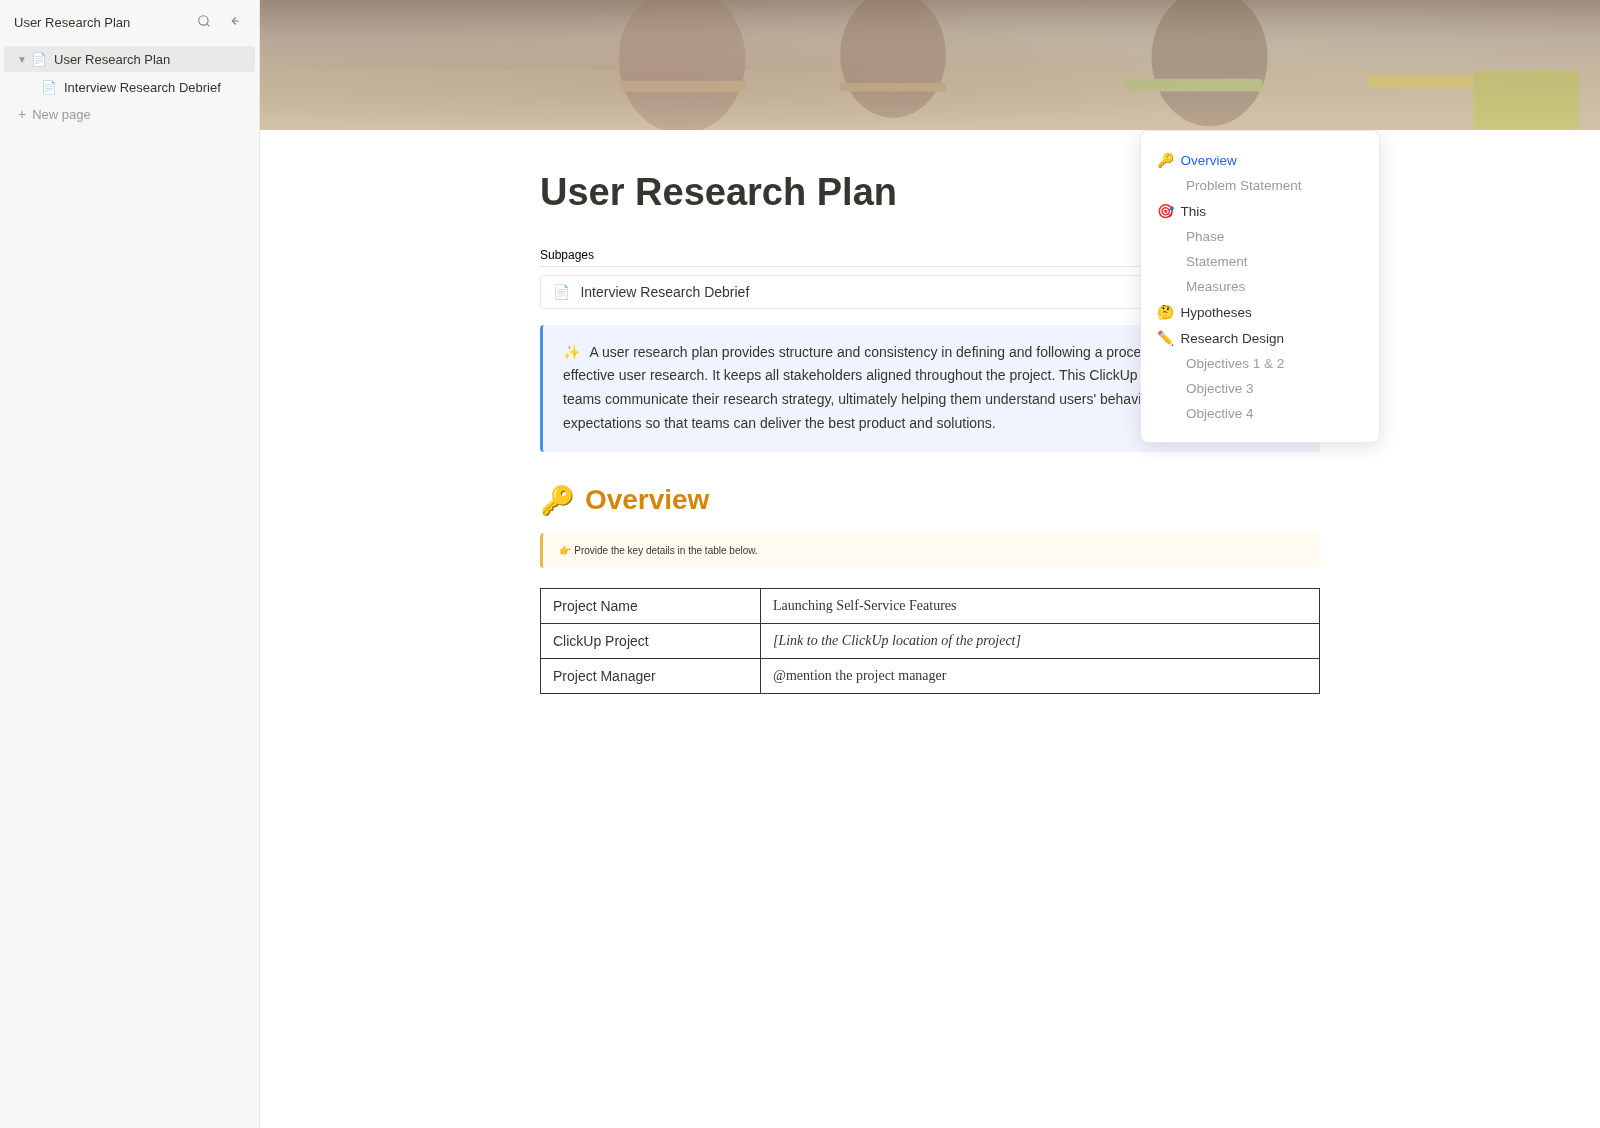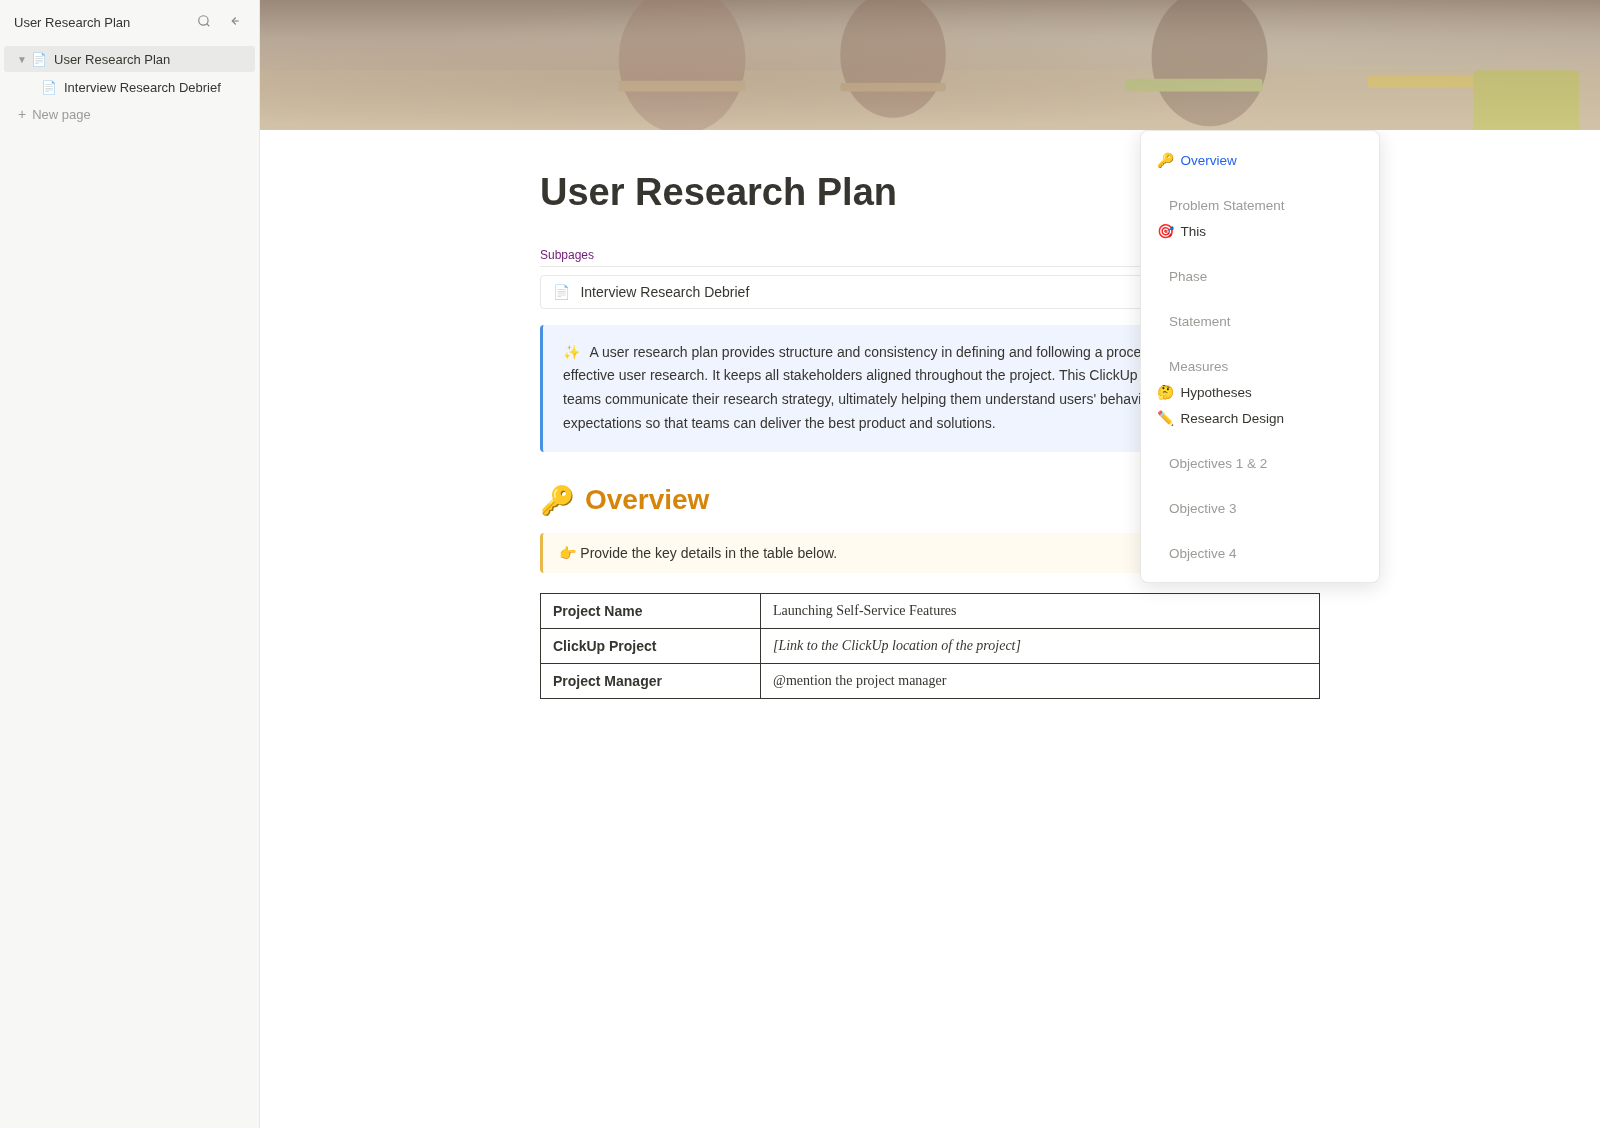--- a/index.html
+++ b/index.html
@@ -150,21 +150,21 @@
     .page-title {
       font-size: 38px;
       font-weight: 700;
       color: #37352f;
       margin-bottom: 32px;
       line-height: 1.2;
     }
 
     .subpages-label {
       font-size: 12px;
-      color: #701a75;
+      color: #000000;
       margin-bottom: 8px;
       padding-bottom: 4px;
       border-bottom: 1px solid #e8e8e5;
     }
 
     .subpage-item {
       display: flex;
       align-items: center;
       padding: 8px 12px;
       border: 1px solid #e8e8e5;
@@ -208,40 +208,40 @@
       gap: 10px;
     }
 
     
     .yellow-callout {
       border-left: 3px solid #e8b84b;
       background: #fffbf0;
       padding: 12px 16px;
       border-radius: 4px;
       margin-bottom: 20px;
-      font-size: 14px;
+      font-size: 10px;
       color: #37352f;
     }
 
     
     .data-table {
       width: 100%;
       border-collapse: collapse;
       font-size: 14px;
       margin-bottom: 20px;
       border: 1px solid #37352f;
     }
     .data-table td {
       border: 1px solid #37352f;
       padding: 9px 12px;
       vertical-align: top;
       color: #37352f;
     }
     .data-table td:first-child {
-      font-weight: 700;
+      font-weight: 400;
       width: 220px;
       background: #fff;
     }
     .data-table td:last-child {
       background: #fff;
       font-family: Liberation Serif, serif;
     }
     .data-table td em {
       font-style: italic;
     }
@@ -262,21 +262,21 @@
     .toc-item {
       display: flex;
       align-items: center;
       padding: 5px 16px;
       font-size: 13.5px;
       cursor: pointer;
       color: #37352f;
     }
     .toc-item.active { color: #2563eb; font-weight: 500; }
     .toc-item .toc-emoji { margin-right: 6px; font-size: 14px; }
-    .toc-item.sub { padding-left: 28px; color: #9b9b97; margin-top: 20px; }
+    .toc-item.sub { padding-left: 45px; color: #9b9b97; }
   </style>
 </head>
 <body>
 
 <div id="sidebar">
   <div id="sidebar-header">
     <span>User Research Plan</span>
     <div class="sidebar-header-icons">
       <button class="sidebar-icon-btn">
         <svg width="14" height="14" viewBox="0 0 24 24" fill="none" stroke="currentColor" stroke-width="2">

